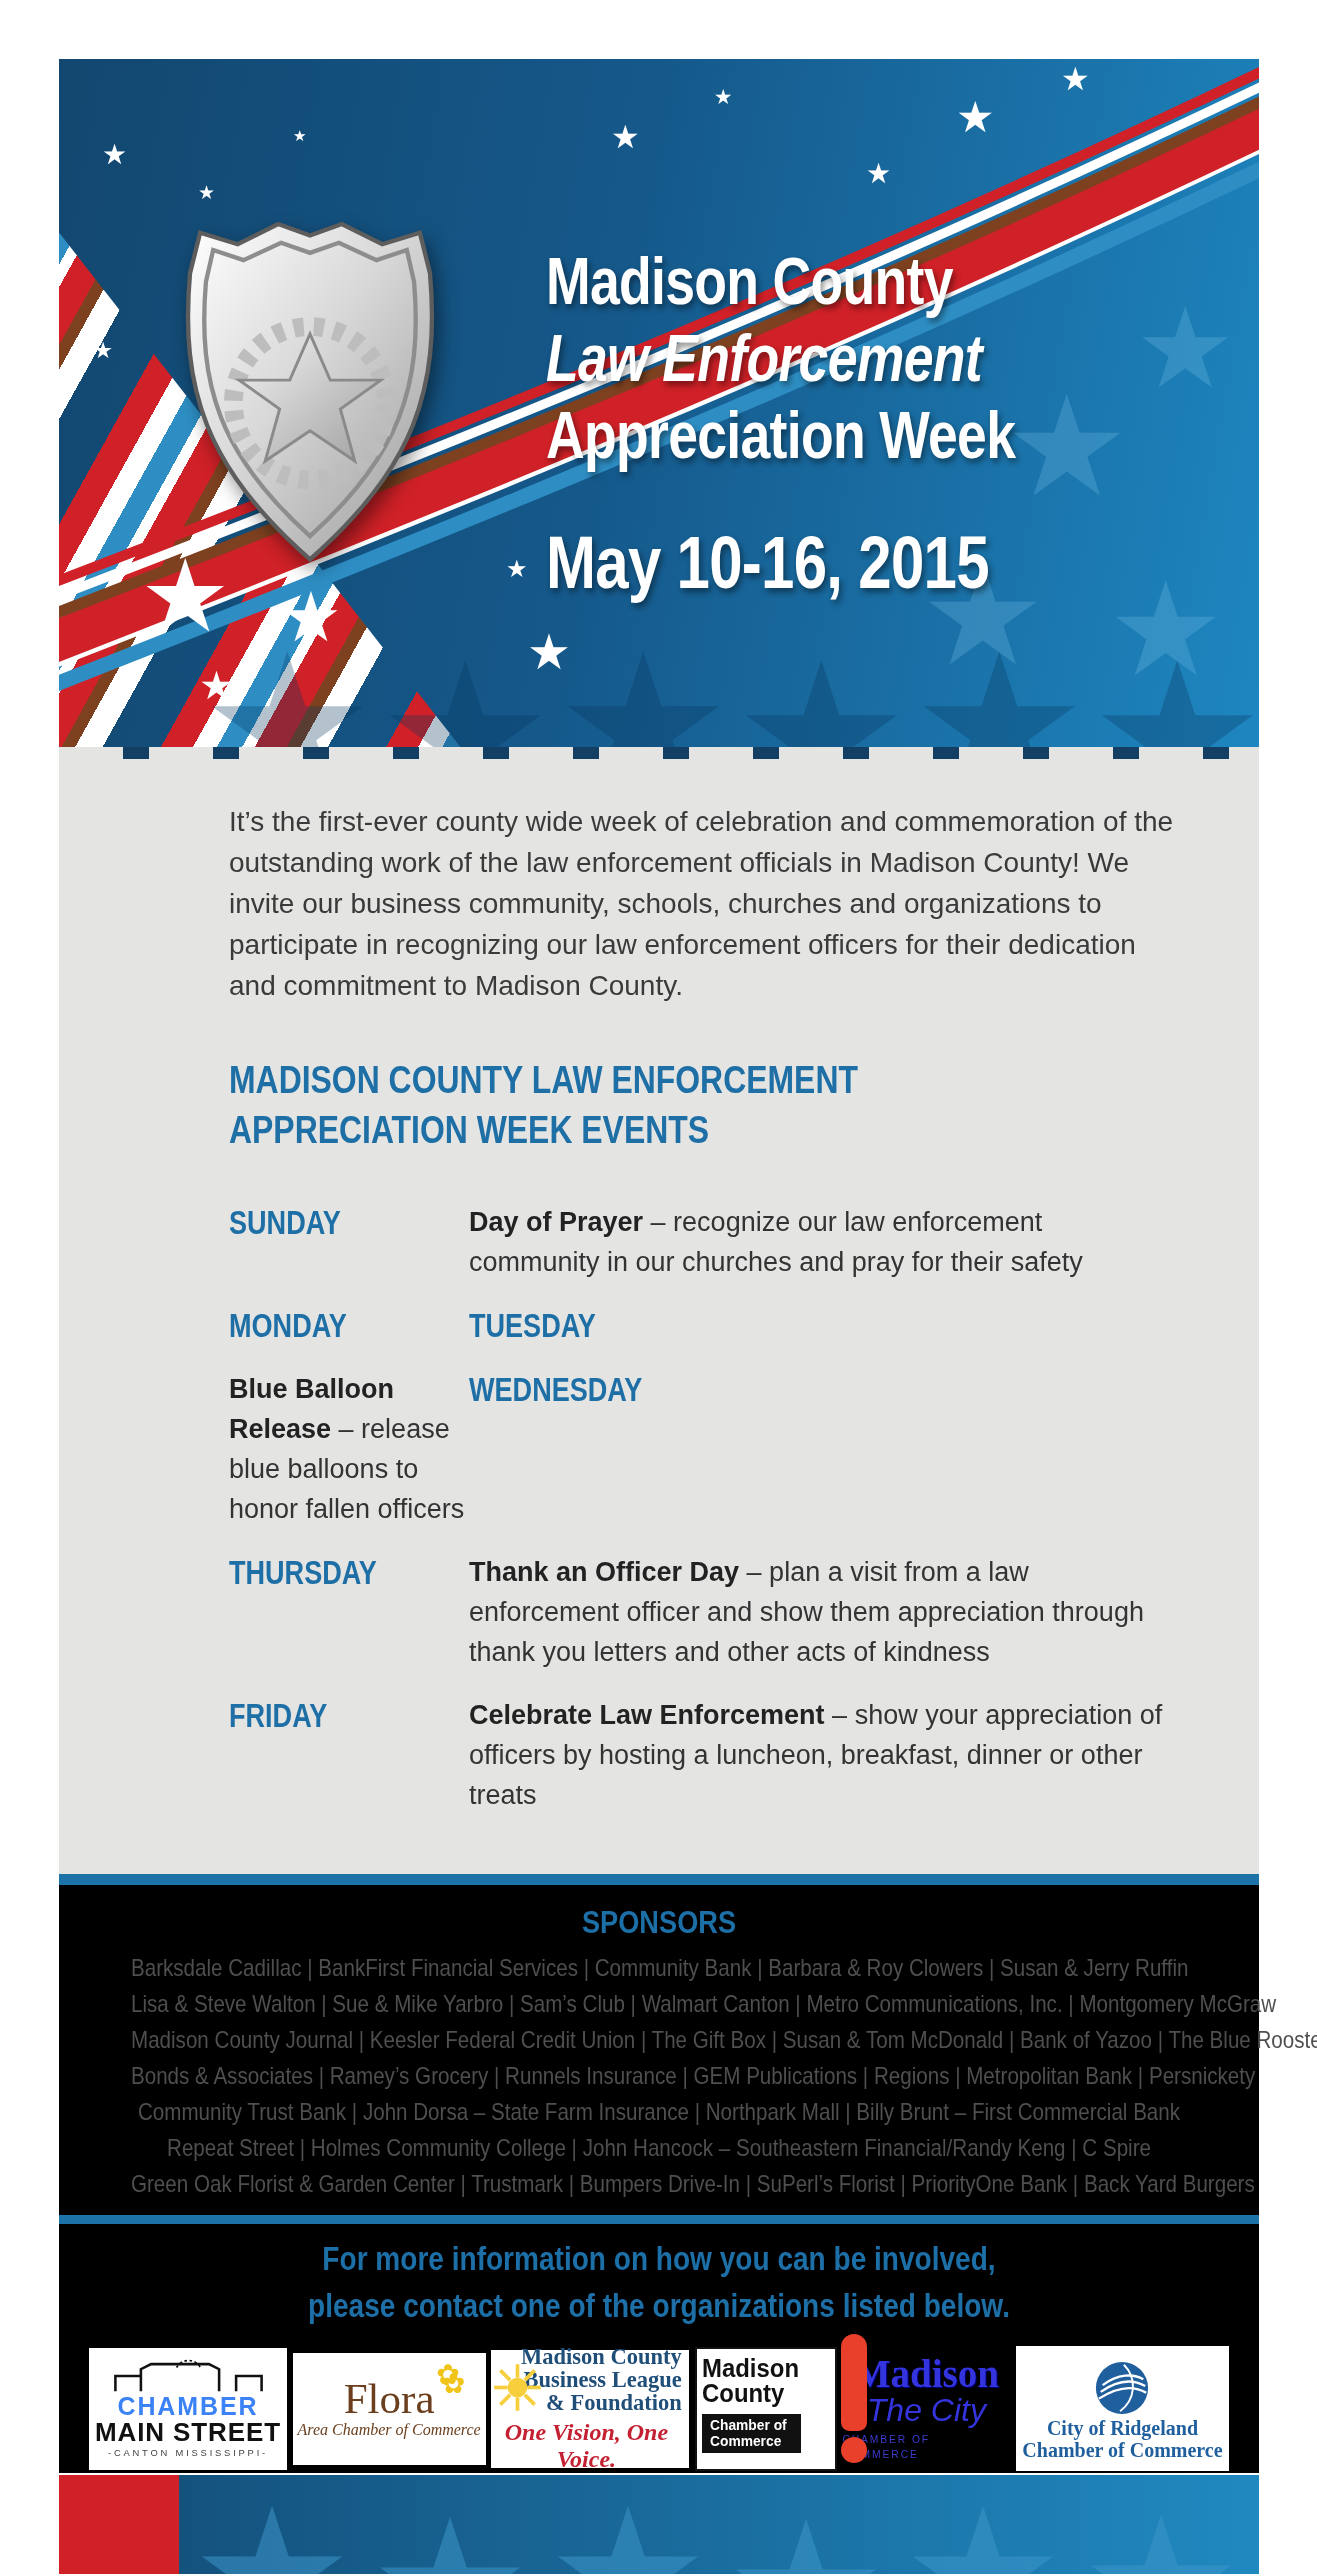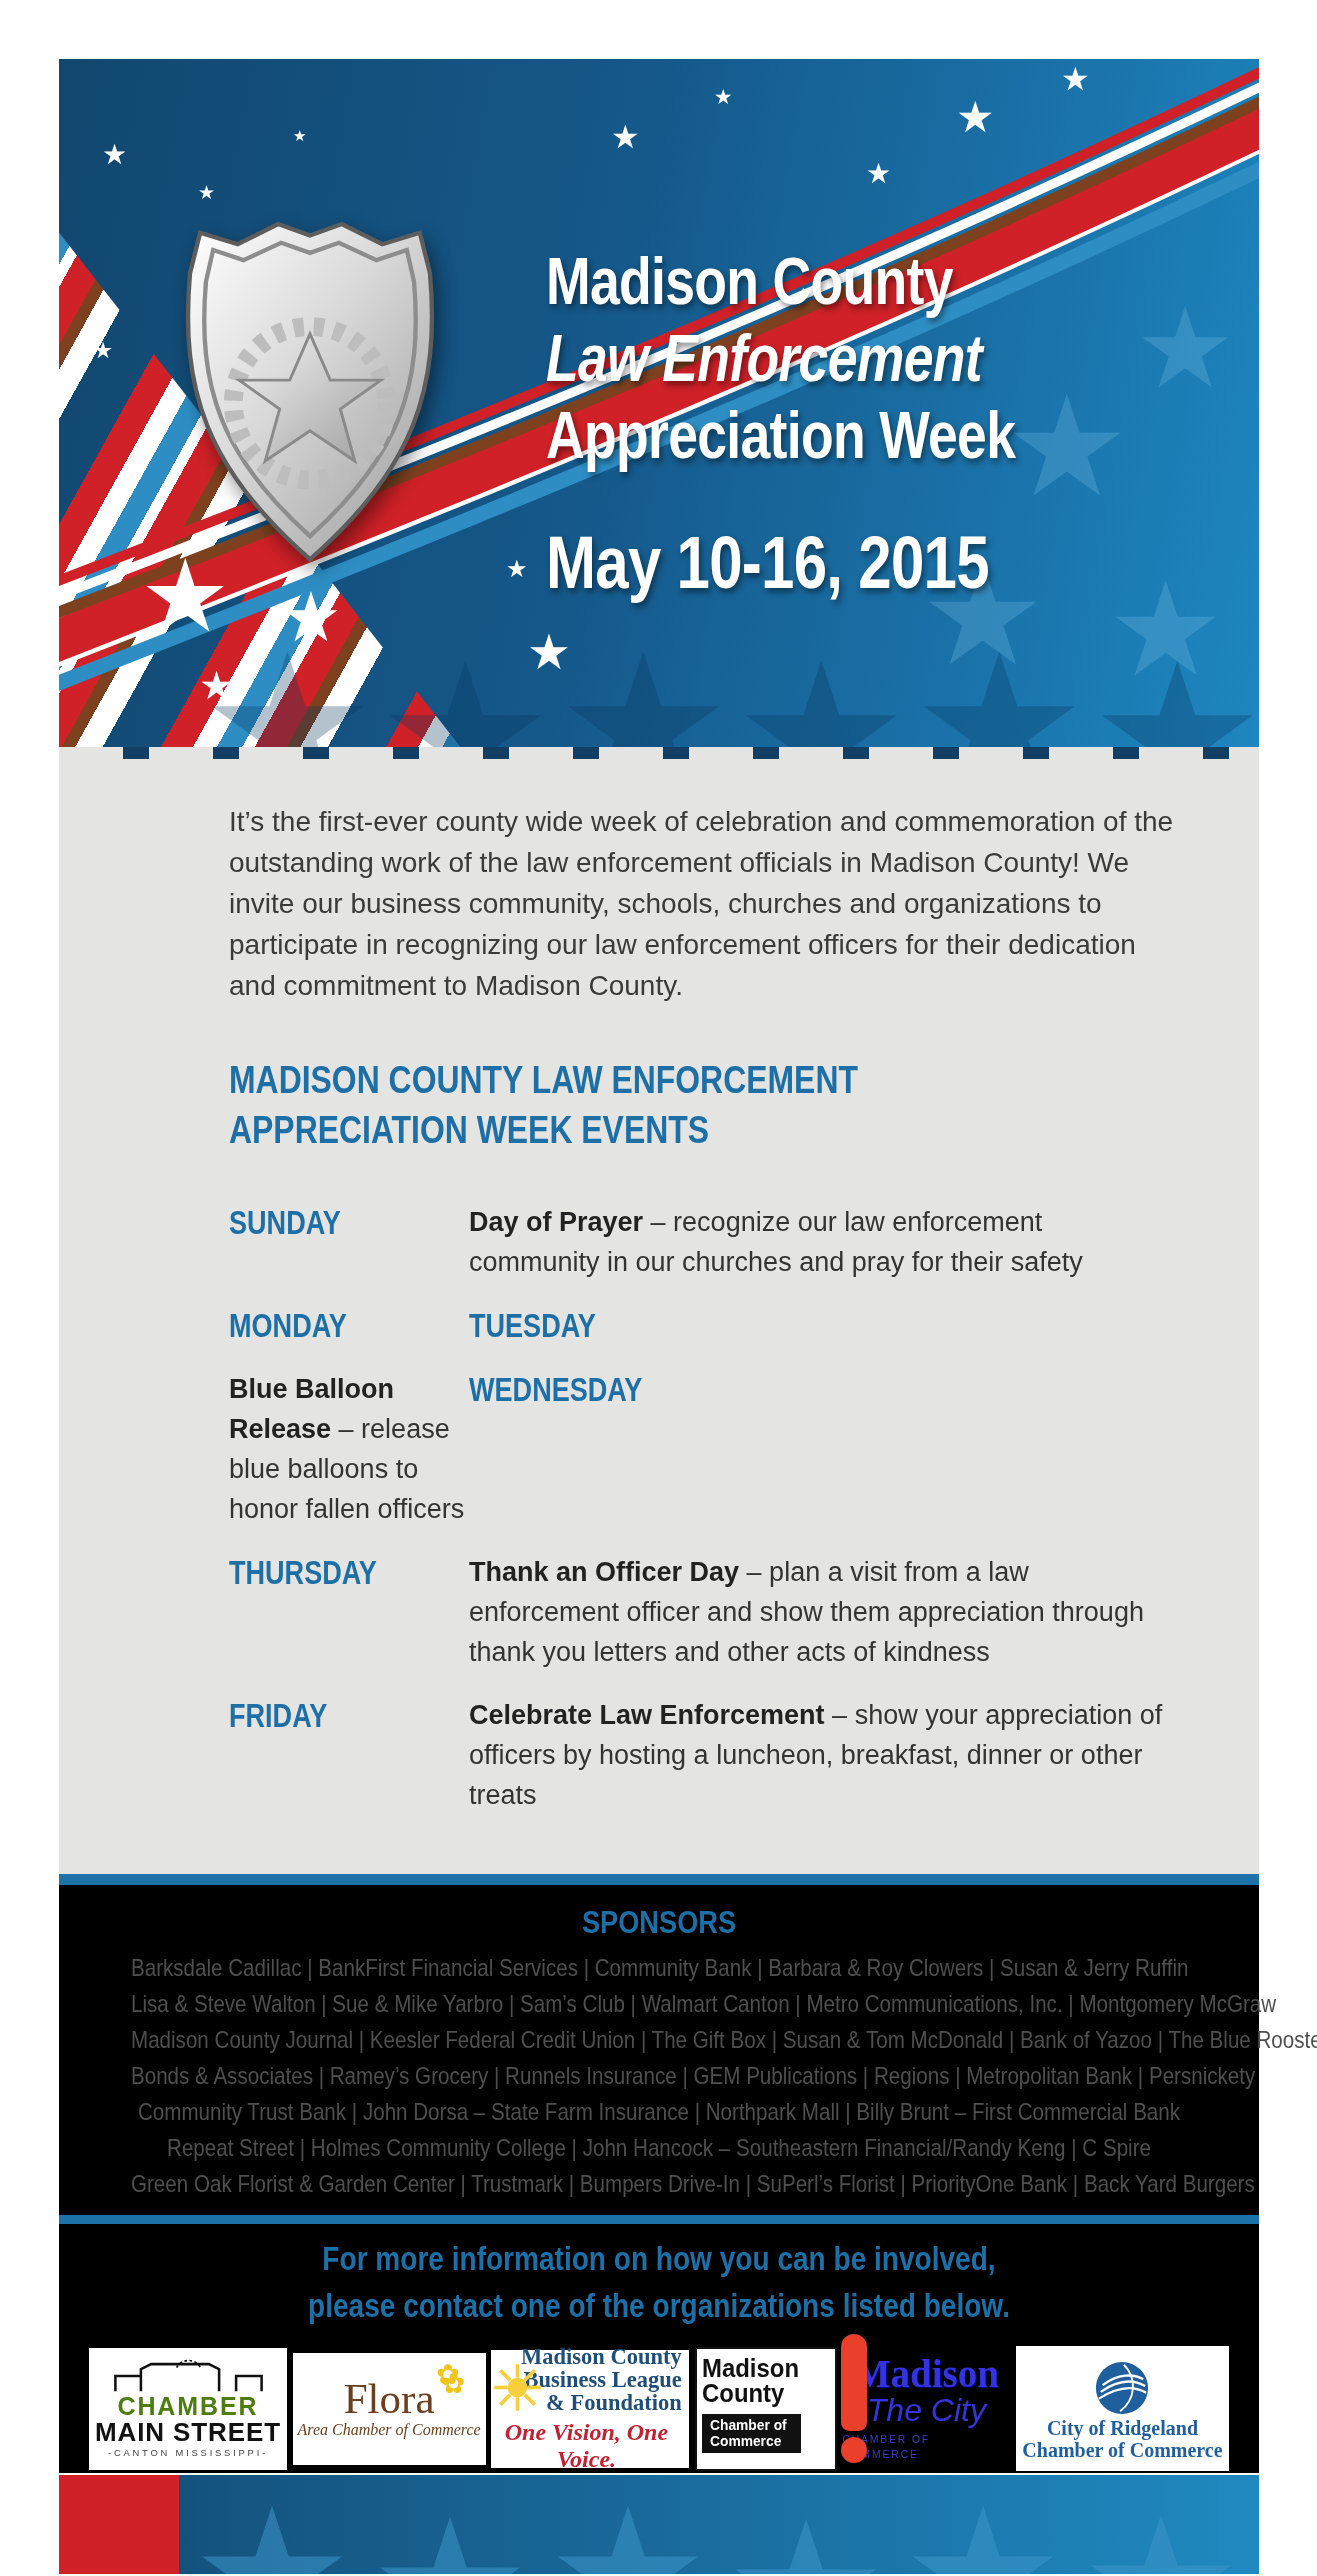--- a/index.html
+++ b/index.html
@@ -52,21 +52,21 @@
   .sponsor-line { text-align:center; font-size:23.4px; line-height:36px; color:#4f4f4f;
     transform:scaleX(0.88); white-space:nowrap; }
   .info-line { text-align:center; font-size:33px; font-weight:bold; color:#1d6fa8;
     line-height:47px; transform:scaleX(0.85); }
   .info-wrap { margin-top:11.2px; }
 
   
   .logos { margin-top:9.4px; height:140px; display:flex; align-items:center; justify-content:space-between; padding:0 30px; }
   .logo-tile { background:#ffffff; height:118px; display:flex; flex-direction:column; align-items:center; justify-content:center; overflow:visible; }
   .logo-cms { width:198px; height:122px; }
-  .cms-l1 { color:#4d7c0f; font-weight:bold; font-size:25px; letter-spacing:1.9px; line-height:26px; }
+  .cms-l1 { color:#3b82f6; font-weight:bold; font-size:25px; letter-spacing:1.9px; line-height:26px; }
   .cms-l2 { color:#111111; font-weight:bold; font-size:26px; letter-spacing:0.9px; line-height:27px; }
   .cms-l3 { color:#444444; font-size:9.4px; letter-spacing:2.8px; line-height:13px; }
   .logo-flora { width:193px; height:112px; position:relative; }
   .flora-name { font-family:"Liberation Serif", serif; font-weight:normal; font-size:43px; color:#6b3f1e; line-height:43px; }
   .flora-flower { position:absolute; right:26px; top:5.6px; color:#f0c419; font-size:28px; text-shadow:5.6px 9.4px 0 #f0c419; }
   .flora-sub { font-family:"Liberation Serif", serif; font-style:italic; font-size:16px; color:#6b3f1e; line-height:20.6px; }
   .logo-mcbl { width:198px; height:118px; position:relative; align-items:flex-end; padding-right:7.5px; }
   .mcbl-sun { position:absolute; left:1.9px; top:13px; }
   .mcbl-l { font-family:"Liberation Serif", serif; color:#1f4e79; font-size:22.5px; font-weight:bold; line-height:23.4px; text-align:right; }
   .mcbl-tag { font-family:"Liberation Serif", serif; font-style:italic; color:#c42232; font-size:24px; font-weight:bold; margin-top:3.7px; text-align:center; width:100%; }

